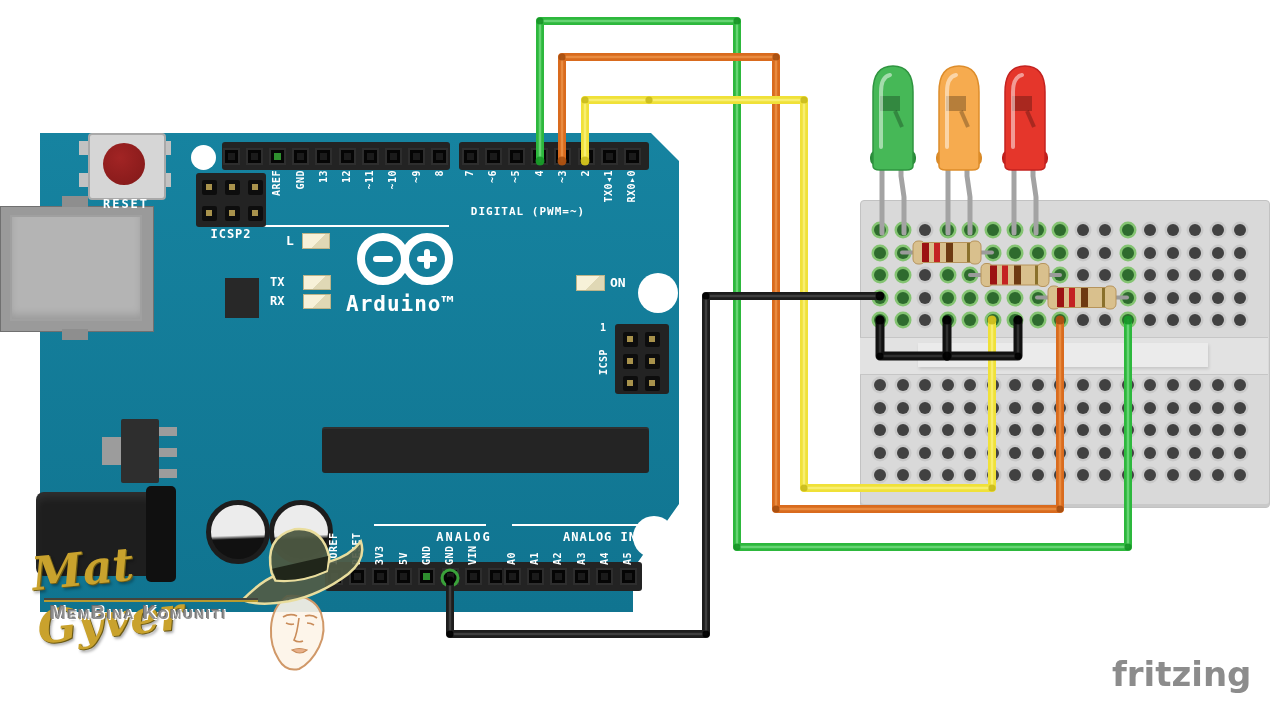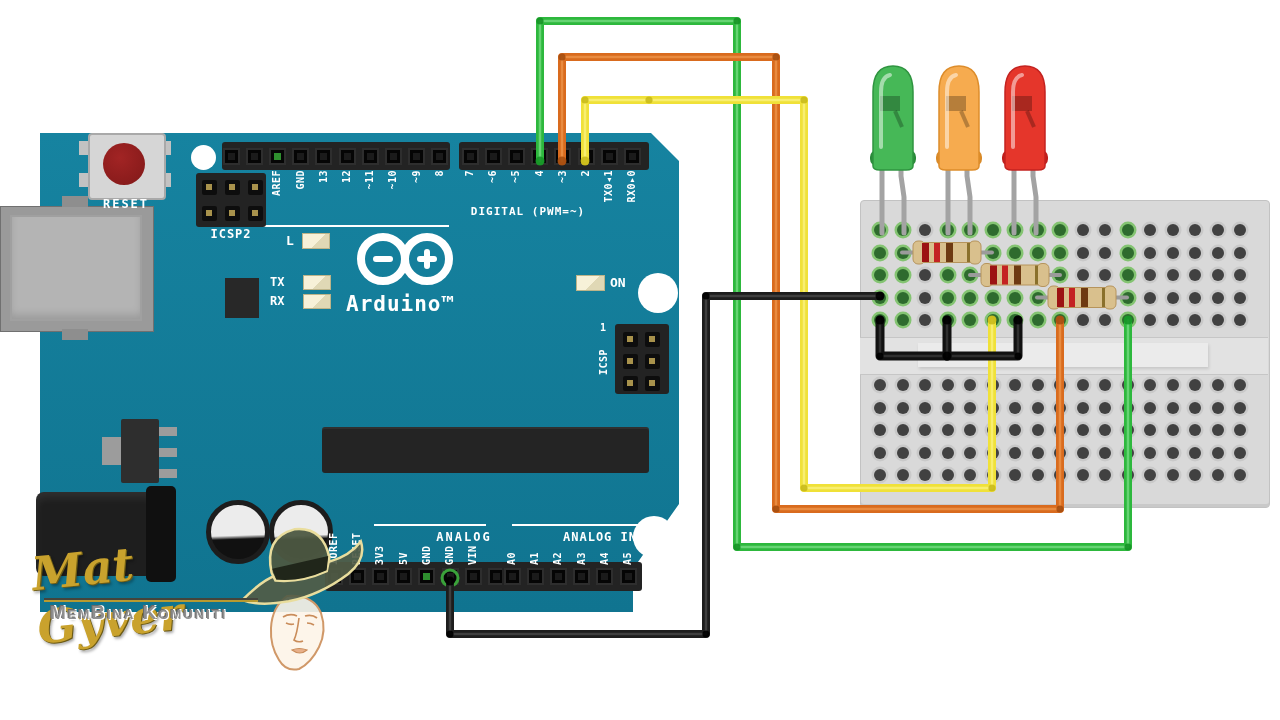--- a/index.html
+++ b/index.html
@@ -253,20 +253,21 @@
       <path d="M 240,594 Q 262,576 276,573 L 330,565 Q 352,561 364,548 Q 368,566 348,579 Q 318,597 286,600 Q 256,602 240,594 Z" fill="#515c46" fill-opacity="0.92" stroke="#e9dd9d" stroke-width="2.5"></path>
       <path d="M 272,570 Q 268,534 299,529 Q 328,529 331,561 L 327,574 Q 300,583 275,578 Z" fill="#4d5842" fill-opacity="0.95" stroke="#e9dd9d" stroke-width="2.5"></path>
       <path d="M 273,566 L 330,559 L 327,573 Q 300,582 276,577 Z" fill="#20261a"></path>
     </g>
   </svg>
 
   <div id="logo-title">Mat Gyver</div>
   <div id="logo-line"></div>
   <div id="logo-sub">MemBina Komuniti</div>
 
+  <div id="watermark">fritzing</div>
 <div class="strip" style="left: 222px; top: 142px; width: 228px; height: 28px;"></div>
     <div class="pin" style="left: 222.5px; top: 147.5px;"></div>
     <div class="pin" style="left: 245.7px; top: 147.5px;"></div>
     <div class="pin green" style="left: 268.9px; top: 147.5px;"></div>
     <div class="vlabel below" style="left: 249.4px; top: 191px;">AREF</div>
     <div class="pin" style="left: 292.1px; top: 147.5px;"></div>
     <div class="vlabel below" style="left: 272.6px; top: 191px;">GND</div>
     <div class="pin" style="left: 315.3px; top: 147.5px;"></div>
     <div class="vlabel below" style="left: 295.8px; top: 191px;">13</div>
     <div class="pin" style="left: 338.5px; top: 147.5px;"></div>

